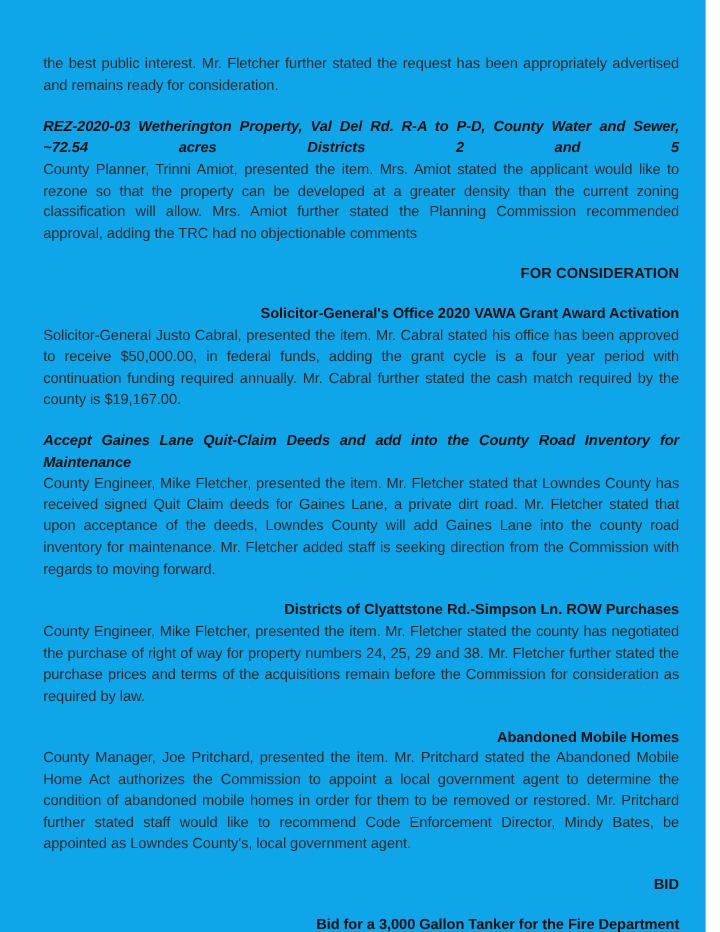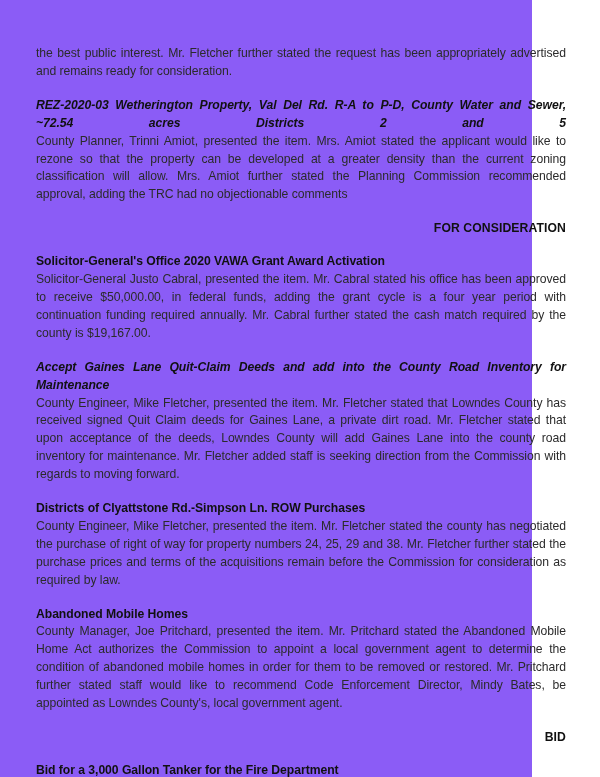--- a/index.html
+++ b/index.html
@@ -8,25 +8,25 @@
     background: #ffffff;
   }
   body {
     width: 600px;
     height: 777px;
     overflow: hidden;
     font-family: "Liberation Sans", sans-serif;
     color: #1a1a1a;
   }
   .page {
-    width: 532px;
+    width: 588px;
     height: 777px;
     box-sizing: border-box;
     padding: 45px 34px 0 36px;
-    background: #8b5cf6;
+    background: #0ea5e9;
     position: relative;
   }
   .doc-body {
     width: 530px;
   }
   p {
     margin: 0;
   }
   .para {
     font-size: 12.2px;
@@ -39,21 +39,21 @@
   .heading {
     font-size: 12.2px;
     line-height: 17.9px;
     font-weight: bold;
     text-align: justify;
     text-justify: inter-word;
     letter-spacing: -0.05px;
     color: #111111;
   }
   .heading-nojust {
-    text-align: left;
+    text-align: right;
   }
   .section-label {
     font-size: 12.2px;
     line-height: 17.9px;
     font-weight: bold;
     letter-spacing: 0.1px;
     color: #111111;
     text-align: right;
   }
   .gap {

